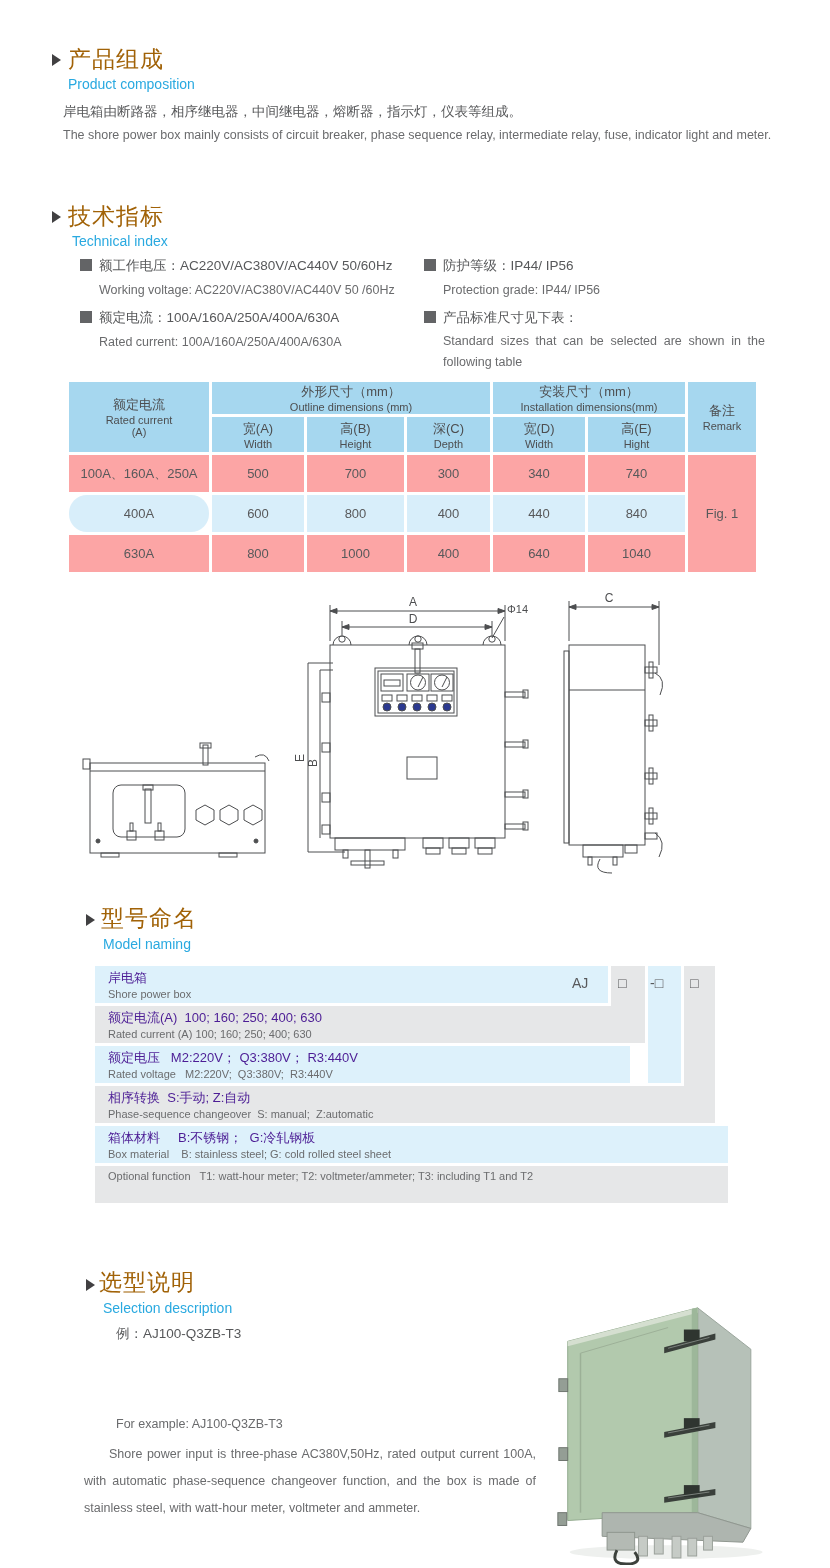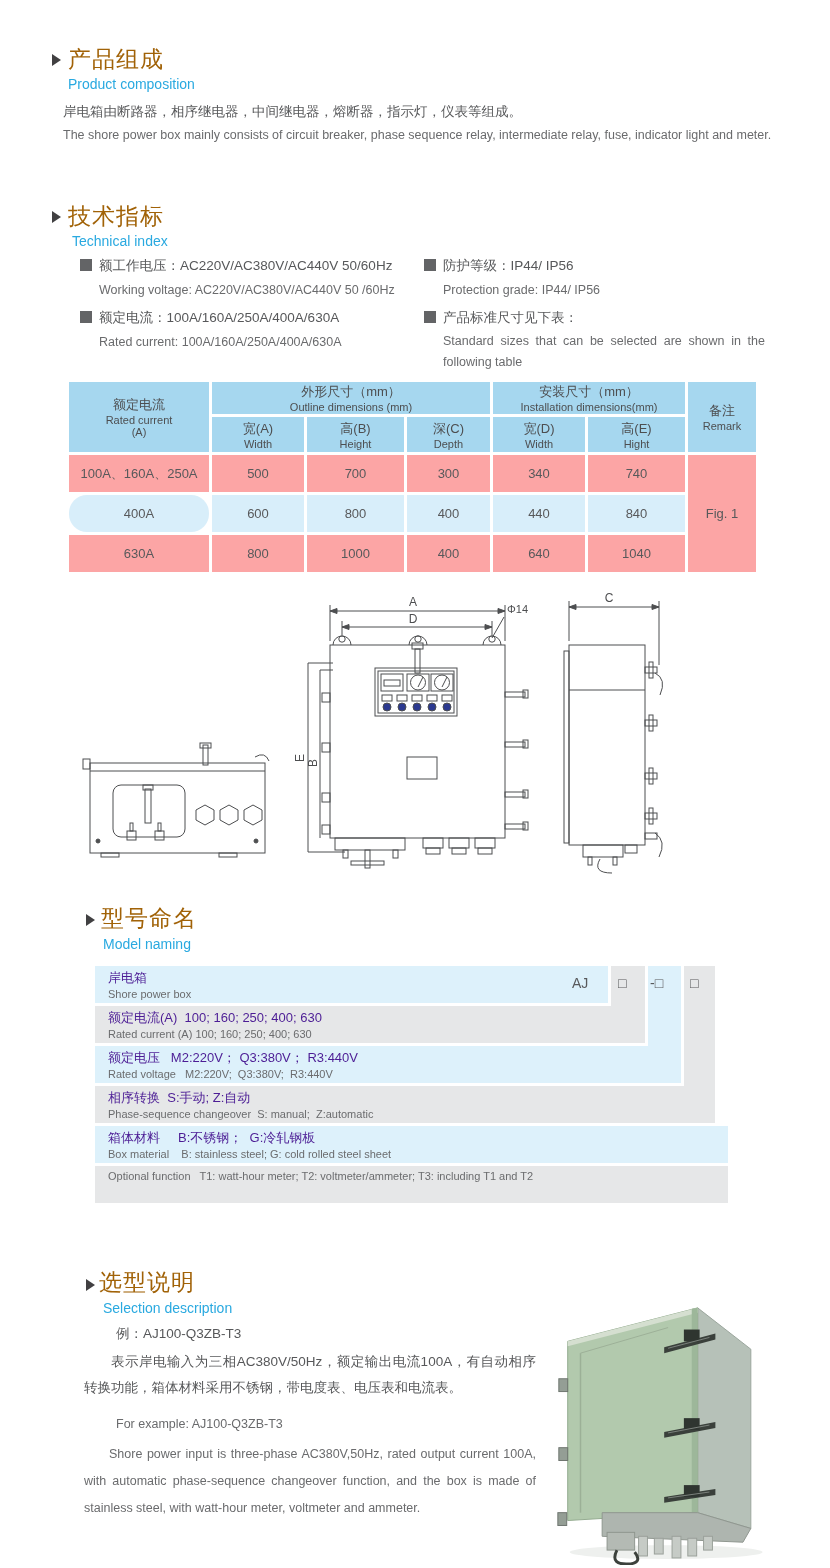--- a/index.html
+++ b/index.html
@@ -28,21 +28,21 @@
   
   .model-table{position:absolute;left:95px;top:966px;width:633px;height:241px;}
   .strip{position:absolute;top:0;}
   .strip1{left:516px;width:34px;height:77px;background:#e6e7e8;}
   .strip2{left:553px;width:33px;height:117px;background:#ddf1fb;}
   .strip3{left:589px;width:31px;height:157px;background:#e6e7e8;}
   .mrow{position:absolute;left:0;height:37px;padding:3px 0 0 13px;box-sizing:border-box;}
   .mrow .zh{font-size:13px;color:#4c1d95;white-space:pre;}
   .mrow .en{font-size:11px;color:#6b6c6e;white-space:pre;margin-top:1px;}
   .mblue{background:#ddf1fb;} .mgray{background:#e6e7e8;}
-  .r1{top:0;width:513px;} .r2{top:40px;width:550px;} .r3{top:80px;width:585px;}
+  .r1{top:0;width:513px;} .r2{top:40px;width:550px;} .r3{top:80px;width:535px;}
   .r4{top:120px;width:620px;} .r5{top:160px;width:633px;} .r6{top:200px;width:633px;}
   .code{position:absolute;top:9px;font-size:14px;color:#58595b;}
   .code-aj{left:477px;} .code-b1{left:523px;} .code-b2{left:555px;} .code-b3{left:595px;}
   svg text{font-family:"Liberation Sans","DejaVu Sans",sans-serif;}
 </style>
 </head>
 <body>
 
 <div class="page">
 
@@ -344,21 +344,20 @@
     <span class="code code-b1">□</span>
     <span class="code code-b2">-□</span>
     <span class="code code-b3">□</span>
   </div>
 
   <div class="abs sec-arrow" style="left:86px;top:1279px;"></div>
   <div class="abs sec-title" style="left:99px;top:1267px;">选型说明</div>
   <div class="abs sec-sub" style="left:103px;top:1300px;">Selection description</div>
 
   <div class="abs p-zh" style="left:116px;top:1325px;">例：AJ100-Q3ZB-T3</div>
-  <div class="abs p-zh just" style="left:84px;top:1349px;width:452px;line-height:26px;text-indent:2em;">表示岸电输入为三相AC380V/50Hz，额定输出电流100A，有自动相序转换功能，箱体材料采用不锈钢，带电度表、电压表和电流表。</div>
   <div class="abs p-en" style="left:116px;top:1417px;">For example: AJ100-Q3ZB-T3</div>
   <div class="abs p-en just" style="left:84px;top:1441px;width:452px;line-height:27px;text-indent:2em;">Shore power input is three-phase AC380V,50Hz, rated output current 100A, with automatic phase-sequence changeover function, and the box is made of stainless steel, with watt-hour meter, voltmeter and ammeter.</div>
 
   <svg class="abs" style="left:548px;top:1290px;" width="256" height="275" viewBox="0 0 260 275">
     <ellipse cx="120" cy="264" rx="98" ry="7" fill="#eef0ee"></ellipse>
 
     <polygon points="152,16 206,58 206,240 152,224" fill="#b6c1b8" stroke="#9aa69c" stroke-width="1"></polygon>
 
     <polygon points="20,50 152,16 152,224 20,232" fill="#b2c9ad" stroke="#93ab8f" stroke-width="1"></polygon>
     <polygon points="20,50 152,16 152,21 20,55" fill="#d5dfd0"></polygon>

